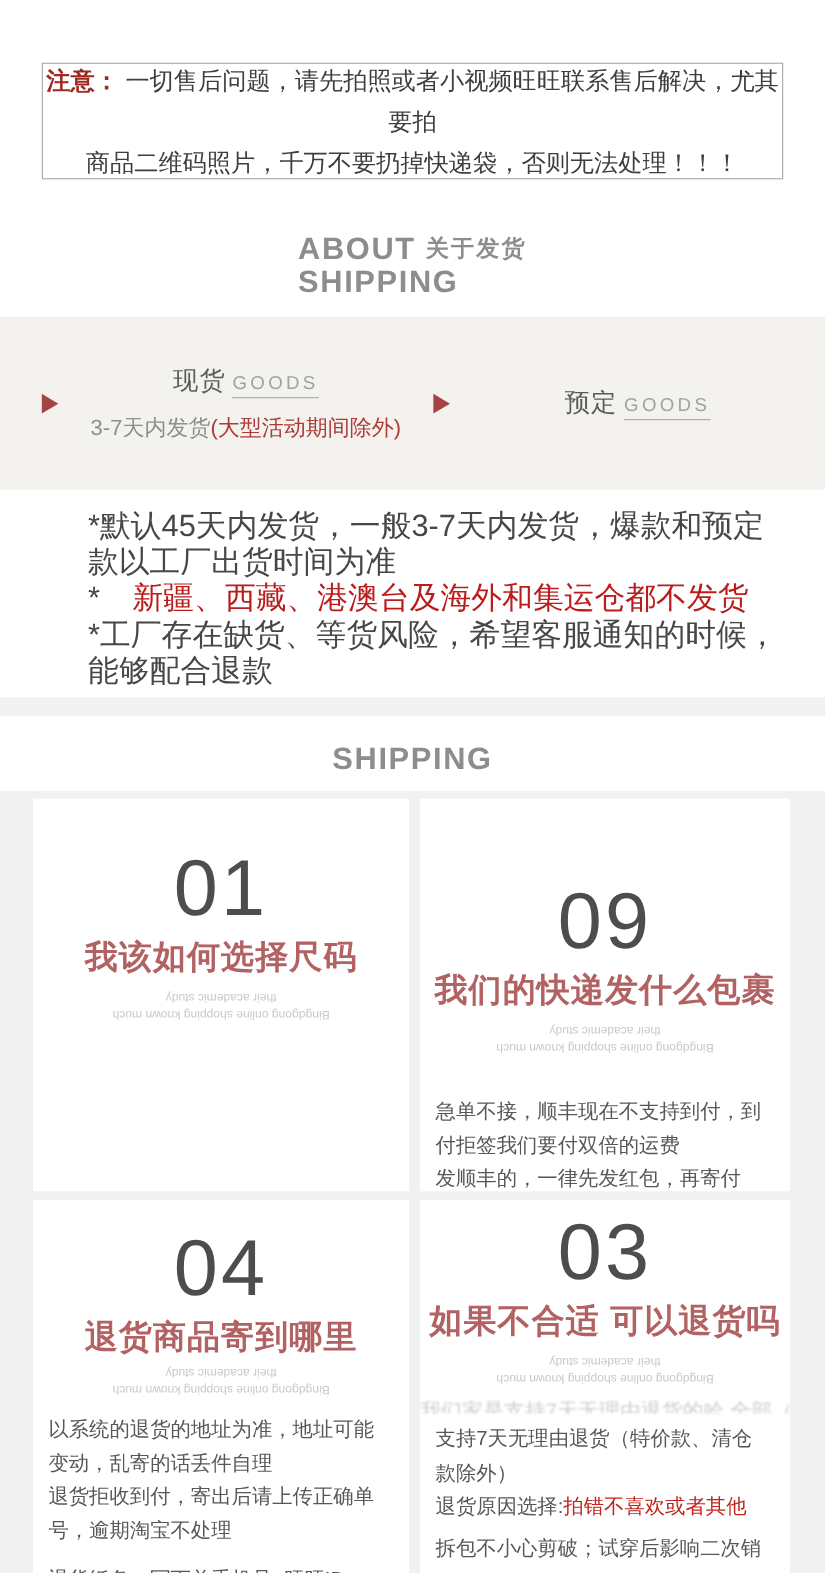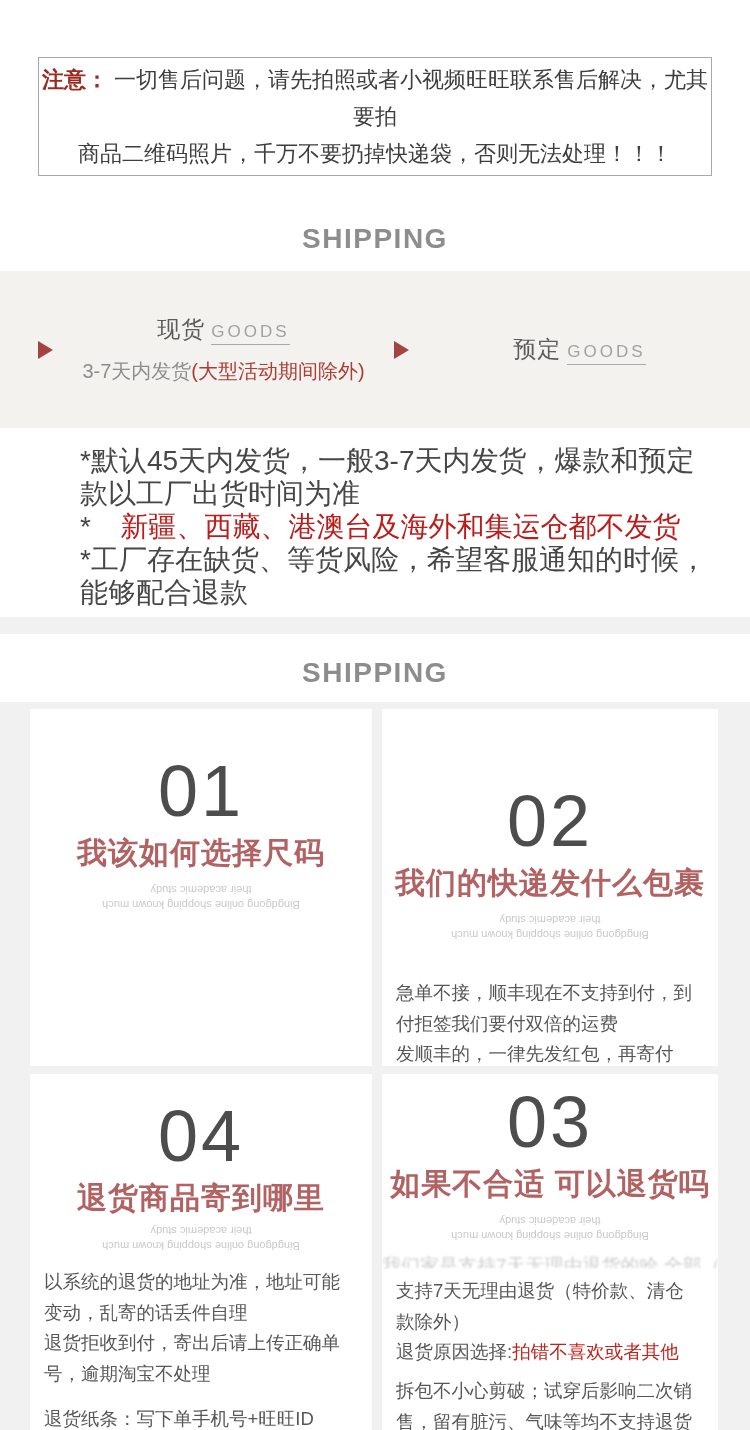--- a/index.html
+++ b/index.html
@@ -6,21 +6,21 @@
   html,body { width:750px; }
   body {
     height:1430px; background:#ffffff; overflow:hidden;
     font-family:"Liberation Sans","DejaVu Sans",sans-serif;
     color:#3e3e3e;
   }
   .pre { white-space:pre-line; }
 
   
   .notice-box {
-    margin:57px 38px 0 38px; height:119px;
+    margin:57px 38px 0 38px; height:106px;
     border:1px solid #a8a8a8; background:#fff;
     display:flex; align-items:center; justify-content:center;
   }
   .notice-text { font-size:22px; line-height:37px; text-align:center; color:#3e3e3e; }
   .notice-label { color:#9d2a22; font-weight:bold; margin-right:6px; }
 
   
   .about { text-align:center; }
   .about-inner { display:inline-block; text-align:left; }
   .about-en { font-size:28px; font-weight:bold; color:#8d8d8d; letter-spacing:1.5px; line-height:30px; }
@@ -95,20 +95,21 @@
 </head>
 <body>
 
 <div class="notice-box">
   <div class="notice-text pre"><span class="notice-label">注意：</span><span class="pre">一切售后问题，请先拍照或者小视频旺旺联系售后解决，尤其要拍
 商品二维码照片，千万不要扔掉快递袋，否则无法处理！！！</span></div>
 </div>
 
 <div class="about about-shipping">
   <div class="about-inner">
+    <div><span class="about-en">ABOUT</span><span class="about-zh">关于发货</span></div>
     <div class="about-en">SHIPPING</div>
   </div>
 </div>
 
 <div class="goods-band">
   <span class="arrow arrow-left"></span>
   <div class="band-col">
     <div><span class="band-title-zh">现货</span><span class="band-title-en">GOODS</span></div>
     <div class="band-desc1"><span>3-7天内发货</span><span class="band-red">(大型活动期间除外)</span></div>
   </div>
@@ -137,21 +138,21 @@
 
 <div class="faq-section">
 
   <div class="card card-1">
     <div class="card-num">01</div>
     <div class="card-title">我该如何选择尺码</div>
     <div class="card-wm"><span>Bingdgong online shopping known much</span><br><span>their academic study</span></div>
   </div>
 
   <div class="card card-2">
-    <div class="card-num">02</div>
+    <div class="card-num">09</div>
     <div class="card-title">我们的快递发什么包裹</div>
     <div class="card-wm"><span>Bingdgong online shopping known much</span><br><span>their academic study</span></div>
     <div class="card-body pre">急单不接，顺丰现在不支持到付，到
 付拒签我们要付双倍的运费
 发顺丰的，一律先发红包，再寄付</div>
   </div>
 
   <div class="card card-4">
     <div class="card-num">04</div>
     <div class="card-title">退货商品寄到哪里</div>

